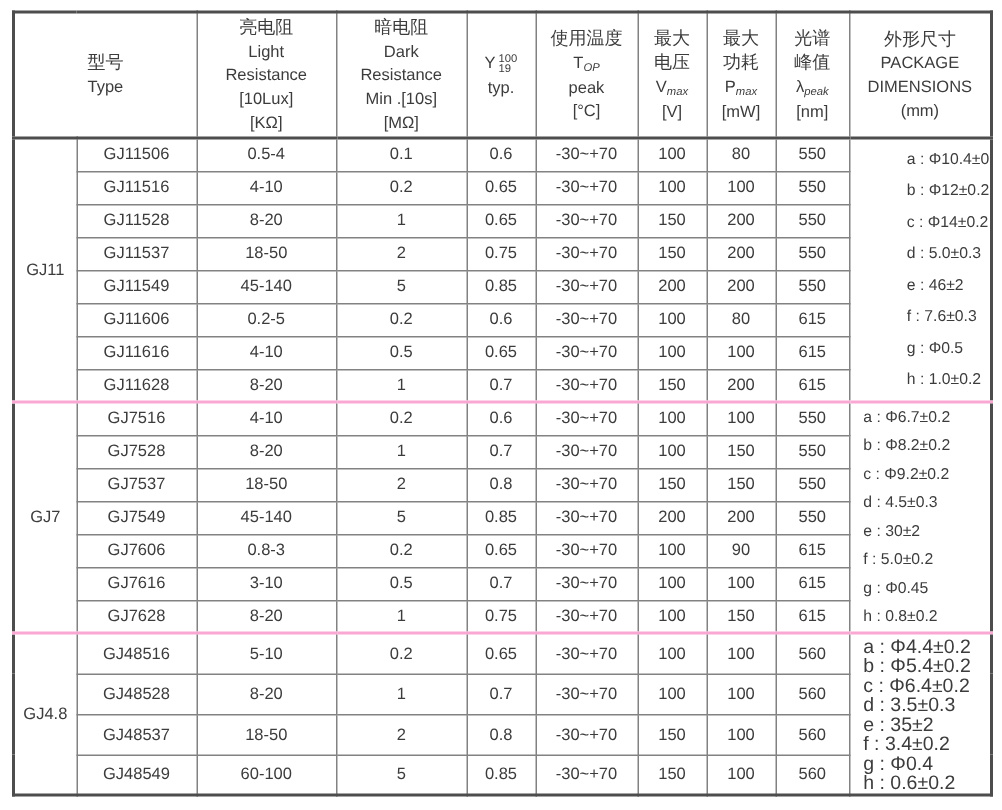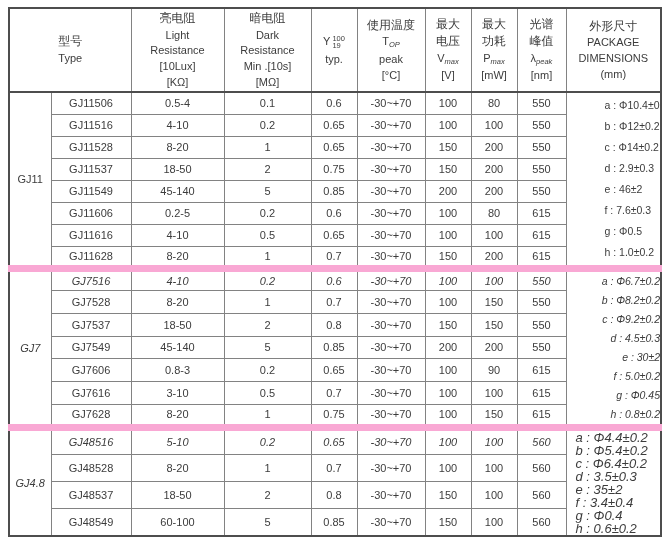--- a/index.html
+++ b/index.html
@@ -6,31 +6,31 @@
   body{width:668px;height:540px;font-family:"Liberation Sans",sans-serif;color:#3c3c3c;}
   .wrap{padding:7px 8px;}
   table{border-collapse:collapse;table-layout:fixed;width:652px;border:2px solid #4d4d4d;}
   th,td{border:1px solid #828282;text-align:center;vertical-align:middle;padding:0;
         font-size:11px;font-weight:normal;overflow:hidden;}
   thead tr{height:84px;}
   thead th{border-bottom:2px solid #4d4d4d;}
   tr.g11{height:22px;}
   tr.g7{height:22px;}
   tr.g48{height:27px;}
-  tr.sep td{border-top:7px solid #f9a8d4;font-style:italic;}
+  tr.sep td{border-top:2px solid #f9a8d4;}
   .hcell{display:flex;flex-direction:column;justify-content:center;align-items:center;gap:3px;line-height:1.15;}
   .zh{font-size:12px;}
   sub{font-size:7.5px;vertical-align:-2px;font-style:italic;}
   .frac{display:inline-flex;flex-direction:column;font-size:7.5px;line-height:1;vertical-align:middle;margin-left:2px;text-align:left;}
   td.grp{font-size:11px;}
   td.dims{text-align:left;}
   .dimcol{display:flex;flex-direction:column;justify-content:center;padding-left:9px;font-size:10.5px;}
   .dimcol span{display:block;white-space:nowrap;}
   .dims-g11 span{line-height:21px;margin-left:29px;}
-  .dims-g7 span{line-height:19px;text-align:right;}
+  .dims-g7 span{line-height:19px;}
   .dims-g48 span{line-height:13px;font-size:13px;}
 </style>
 </head>
 <body>
 
 <div class="wrap">
 <table>
   <colgroup>
     <col style="width:42px">
         <col style="width:80px">
@@ -132,21 +132,21 @@
       <td>0.6</td>
       <td>-30~+70</td>
       <td>100</td>
       <td>80</td>
       <td>550</td>
       <td rowspan="8" class="dims">
         <div class="dimcol dims-g11">
           <span>a : Φ10.4±0.2</span>
           <span>b : Φ12±0.2</span>
           <span>c : Φ14±0.2</span>
-          <span>d : 2.9±0.3</span>
+          <span>d : 5.0±0.3</span>
           <span>e : 46±2</span>
           <span>f : 7.6±0.3</span>
           <span>g : Φ0.5</span>
           <span>h : 1.0±0.2</span>
         </div>
       </td>
     </tr>
     <tr class="g11">
       <td>GJ11516</td>
       <td>4-10</td>
@@ -312,21 +312,21 @@
       <td>100</td>
       <td>100</td>
       <td>560</td>
       <td rowspan="4" class="dims">
         <div class="dimcol dims-g48">
           <span>a : Φ4.4±0.2</span>
           <span>b : Φ5.4±0.2</span>
           <span>c : Φ6.4±0.2</span>
           <span>d : 3.5±0.3</span>
           <span>e : 35±2</span>
-          <span>f : 3.4±0.4</span>
+          <span>f : 3.4±0.2</span>
           <span>g : Φ0.4</span>
           <span>h : 0.6±0.2</span>
         </div>
       </td>
     </tr>
     <tr class="g48">
       <td>GJ48528</td>
       <td>8-20</td>
       <td>1</td>
       <td>0.7</td>

